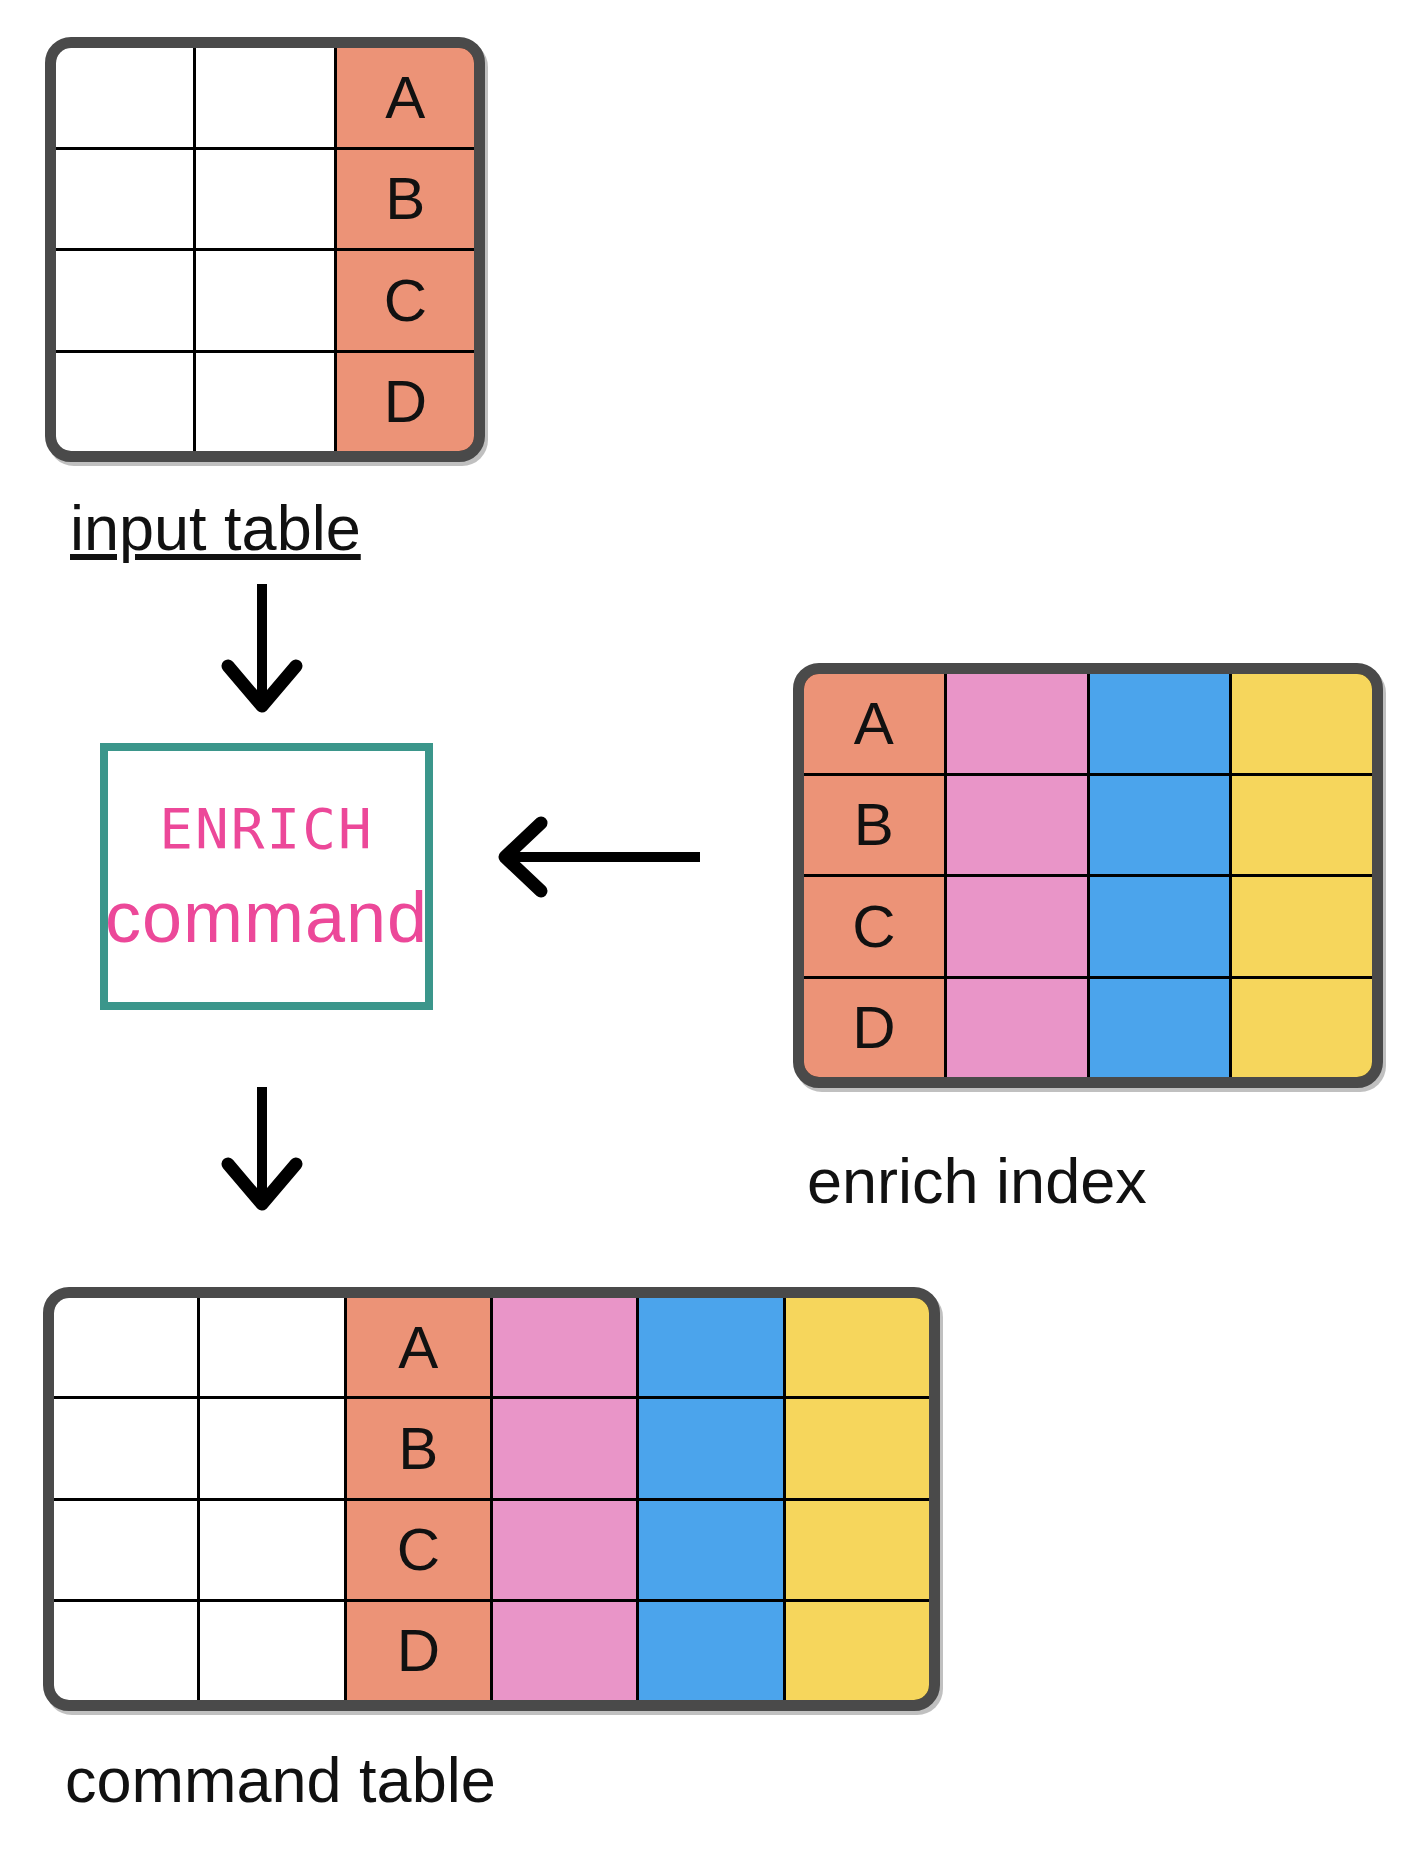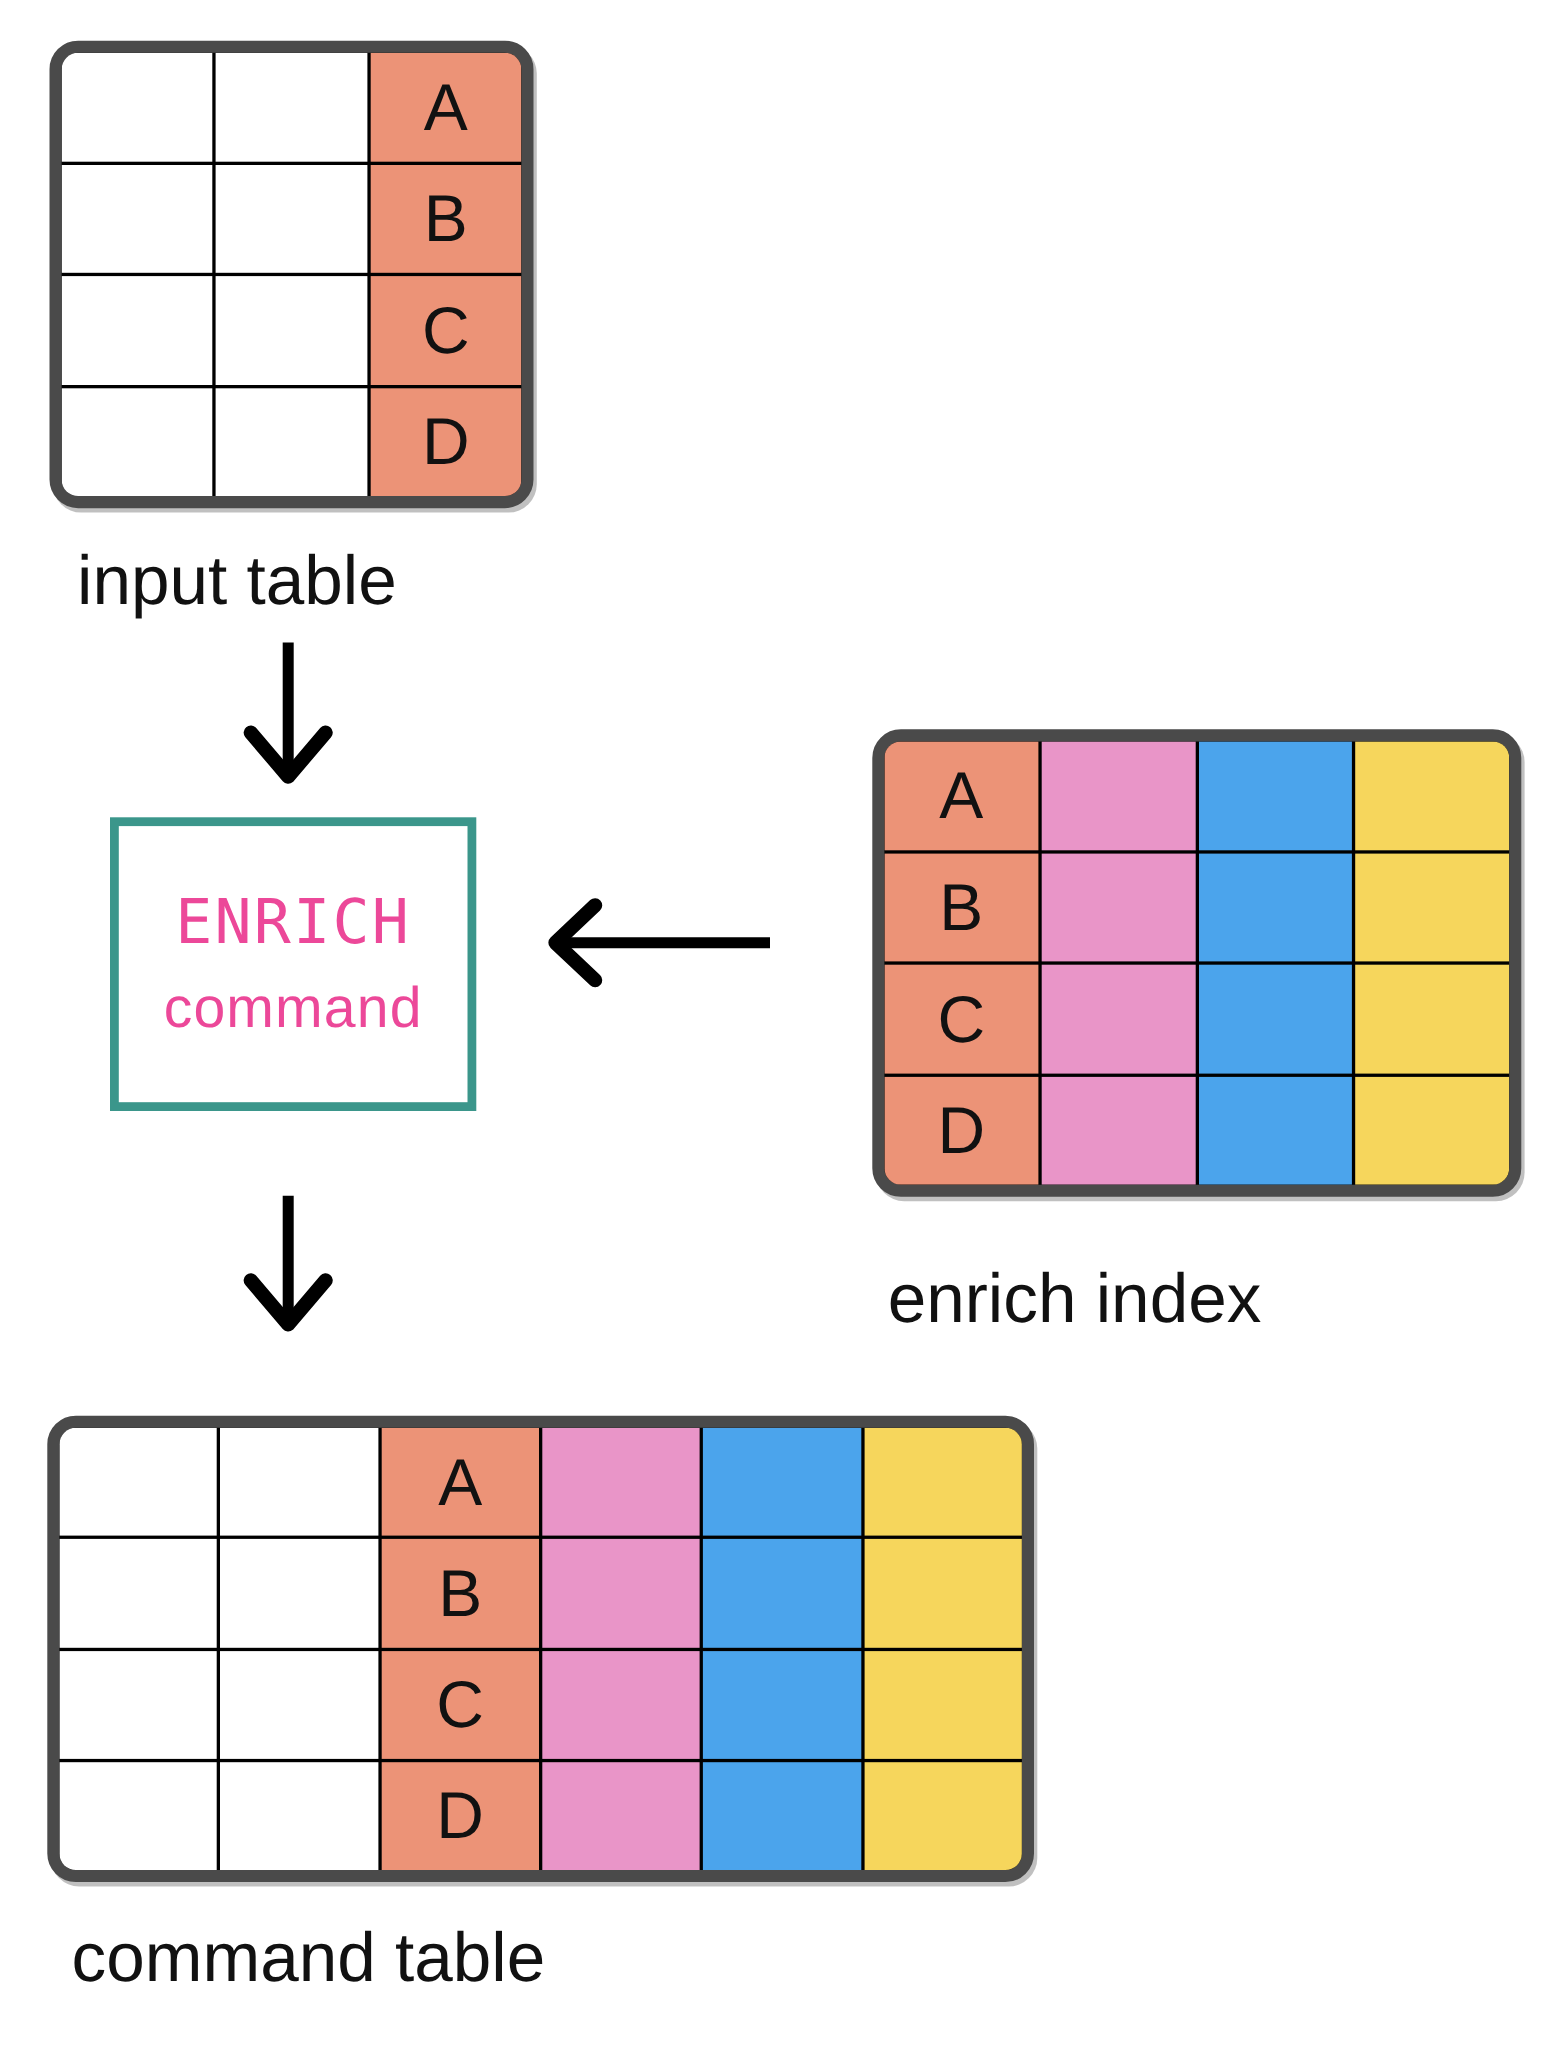--- a/index.html
+++ b/index.html
@@ -54,32 +54,32 @@
     color: #3b968b;
   }
   .cmd-line1 {
     font-family: "DejaVu Sans Mono", monospace;
     font-size: 56px;
     line-height: 1;
     letter-spacing: 2px;
   }
   .cmd-line2 {
     font-family: "Liberation Sans", sans-serif;
-    font-size: 52px;
+    font-size: 72px;
     line-height: 1;
     letter-spacing: 1px;
   }
   .arrow { position: absolute; }
   #arrow-down-1 { left: 200px; top: 582px; }
   #arrow-left   { left: 490px; top: 800px; }
   #arrow-down-2 { left: 200px; top: 1080px; }
   #t-input        { left: 45px;  top: 37px;   width: 440px; height: 425px; }
   #t-enrich-index { left: 793px; top: 663px;  width: 590px; height: 425px; }
   #t-output       { left: 43px;  top: 1287px; width: 897px; height: 424px; }
-  #label-input        { left: 70px;  top: 494px; }
+  #label-input        { left: 70px;  top: 494px; text-decoration: underline; }
   #label-enrich-index { left: 807px; top: 1106px; }
   #label-output       { left: 65px;  top: 1746px; }
 </style>
 </head>
 <body>
 
 <div class="canvas">
 
   <div class="gridtable" id="t-input" style="grid-template-columns: repeat(3, 1fr); border-color: rgb(74, 74, 74); background: rgb(0, 0, 0);">
       <div class="cell" style="background: rgb(255, 255, 255); color: rgb(17, 17, 17);"></div>

